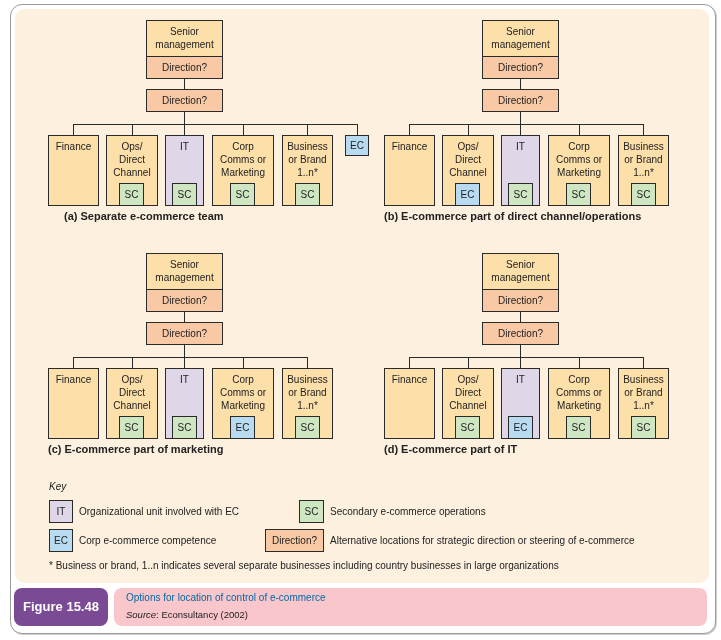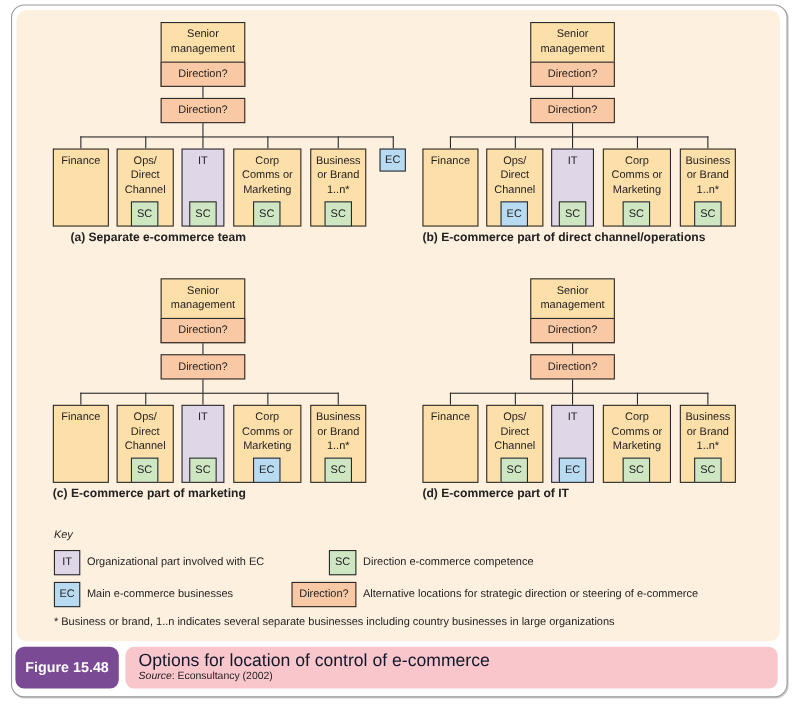--- a/index.html
+++ b/index.html
@@ -30,21 +30,21 @@
   .key-title { position:absolute; left:49px; top:481px; font-size:10px; font-style:italic; }
   .key-box { position:absolute; box-sizing:border-box; border:1px solid #2a2a2a; height:23px;
              line-height:21px; font-size:10px; text-align:center; }
   .key-text { position:absolute; font-size:10px; white-space:nowrap; line-height:23px; }
   .footnote { position:absolute; left:49px; top:560px; font-size:10px; white-space:nowrap; }
   .fig-label { position:absolute; left:14px; top:588px; width:94px; height:38px;
                background:#7b4a94; border-radius:8px; color:#fff; font-weight:bold;
                font-size:13px; line-height:38px; text-align:center; }
   .fig-caption { position:absolute; left:114px; top:588px; width:593px; height:38px;
                  background:#f9c6cb; border-radius:8px; }
-  .fig-title { position:absolute; left:12px; top:4px; font-size:16px; white-space:nowrap; color:#0f172a; }
+  .fig-title { position:absolute; left:12px; top:4px; font-size:10px; white-space:nowrap; color:#0369a1; }
   .fig-source { position:absolute; left:12px; top:21px; font-size:9.5px; white-space:nowrap; color:#222; }
   .fig-source i { }
 </style>
 </head>
 <body>
 
 <div class="frame"></div>
 <div class="panel"></div>
 
 <div id="diagrams">
@@ -188,27 +188,27 @@
         <div style="padding: 0px 2px;">Business or Brand 1..n*</div>
         <div class="badge green" style="left: 12px; bottom: -1px;">SC</div>
       </div>
       <div class="caption" style="left: 384px; top: 443px;">(d) E-commerce part of IT</div>
     </div>
   </div>
 
 <div class="key-title">Key</div>
 
 <div class="key-box purple" style="left:49px; top:500px; width:24px;">IT</div>
-<div class="key-text" style="left:79px; top:500px;">Organizational part involved with EC</div>
+<div class="key-text" style="left:79px; top:500px;">Organizational unit involved with EC</div>
 
 <div class="key-box green" style="left:299px; top:500px; width:25px;">SC</div>
-<div class="key-text" style="left:330px; top:500px;">Direction e-commerce competence</div>
+<div class="key-text" style="left:330px; top:500px;">Secondary e-commerce operations</div>
 
 <div class="key-box blue" style="left:49px; top:529px; width:24px;">EC</div>
-<div class="key-text" style="left:79px; top:529px;">Main e-commerce businesses</div>
+<div class="key-text" style="left:79px; top:529px;">Corp e-commerce competence</div>
 
 <div class="key-box orange" style="left:265px; top:529px; width:59px;">Direction?</div>
 <div class="key-text" style="left:330px; top:529px;">Alternative locations for strategic direction or steering of e-commerce</div>
 
 <div class="footnote">* Business or brand, 1..n indicates several separate businesses including country businesses in large organizations</div>
 
 <div class="fig-label">Figure 15.48</div>
 <div class="fig-caption">
   <div class="fig-title">Options for location of control of e-commerce</div>
   <div class="fig-source"><i>Source</i><span>: Econsultancy (2002)</span></div>

